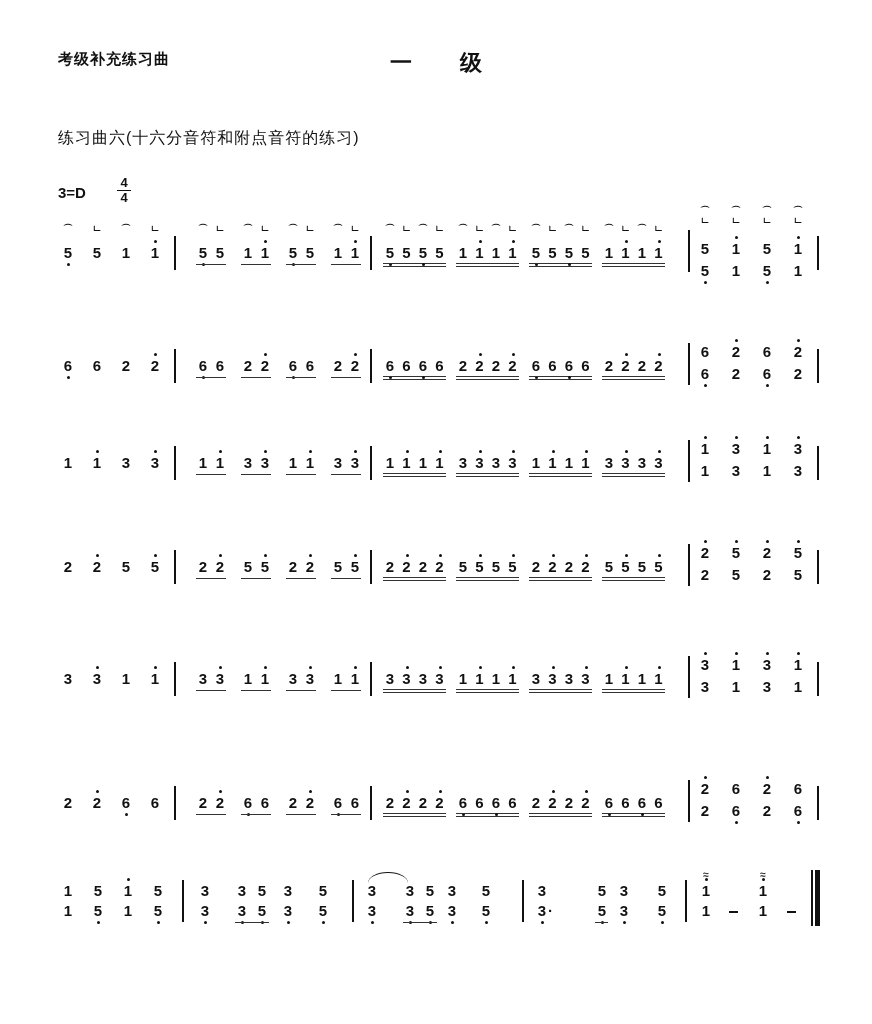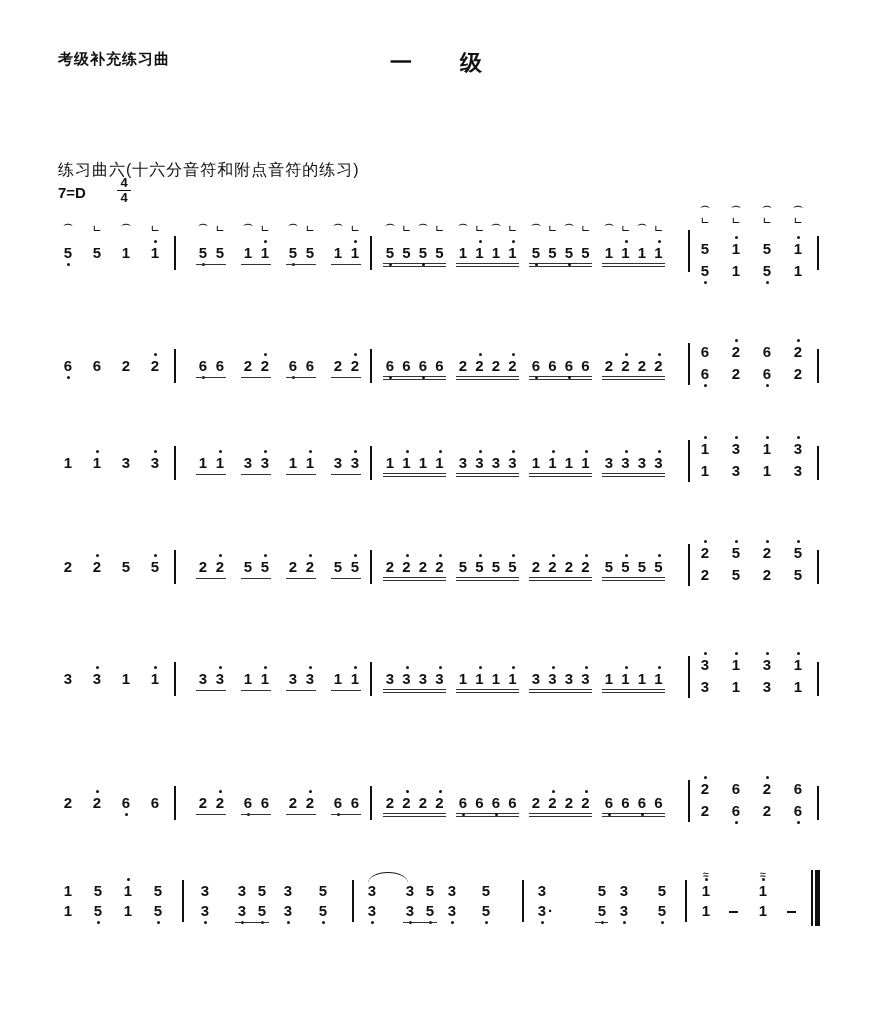--- a/index.html
+++ b/index.html
@@ -3,21 +3,21 @@
   <meta charset="utf-8">
   <style>
     html, body { margin: 0; padding: 0; background: #ffffff; }
     body {
       width: 872px; height: 1024px; position: relative; overflow: hidden;
       font-family: "Liberation Sans", "DejaVu Sans", sans-serif; color: #111;
     }
     .hdr-left { position: absolute; left: 58px; top: 50px; font-size: 15px; font-weight: bold; letter-spacing: 1px; }
     .hdr-center { position: absolute; left: 390px; top: 48px; font-size: 22px; font-weight: bold; }
     .hdr-center .g { margin-left: 48px; }
-    .subtitle { position: absolute; left: 58px; top: 128px; font-size: 16px; letter-spacing: 1px; margin-top: 32px; }
+    .subtitle { position: absolute; left: 58px; top: 128px; font-size: 16px; letter-spacing: 1px; }
     .key { position: absolute; left: 58px; top: 184px; font-size: 15px; font-weight: bold; }
     .meter { position: absolute; left: 117px; top: 176px; font-size: 13px; font-weight: bold; line-height: 14px; text-align: center; width: 14px; }
     .meter .num { border-bottom: 1px solid #111; display: block; }
     .bar { position: absolute; width: 1.5px; background: #111; }
     .final-bar { position: absolute; width: 5px; background: #111; }
     .thin-final { position: absolute; width: 1.5px; background: #111; }
 
     .note {
       position: absolute; font-size: 15px; font-weight: bold; width: 12px; text-align: center;
       line-height: 18px;
@@ -31,21 +31,21 @@
     .dash { position: absolute; width: 9px; height: 2px; background: #111; }
   </style>
 </head>
 <body>
 
 <div class="hdr-left">考级补充练习曲</div>
 <div class="hdr-center">
   <span>一</span><span class="g">级</span>
 </div>
 <div class="subtitle">练习曲六(十六分音符和附点音符的练习)</div>
-<div class="key">7=D</div>
+<div class="key">3=D</div>
 <div class="meter">
   <span class="num">4</span>
   <span>4</span>
 </div>
 
 <div id="score">
     <div class="note" style="left: 62px; top: 244px;"><span>5</span><span class="dt lo"></span></div>
     <div class="note" style="left: 91px; top: 244px;"><span>5</span></div>
     <div class="note" style="left: 120px; top: 244px;"><span>1</span></div>
     <div class="note" style="left: 149px; top: 244px;"><span>1</span><span class="dt hi"></span></div>

